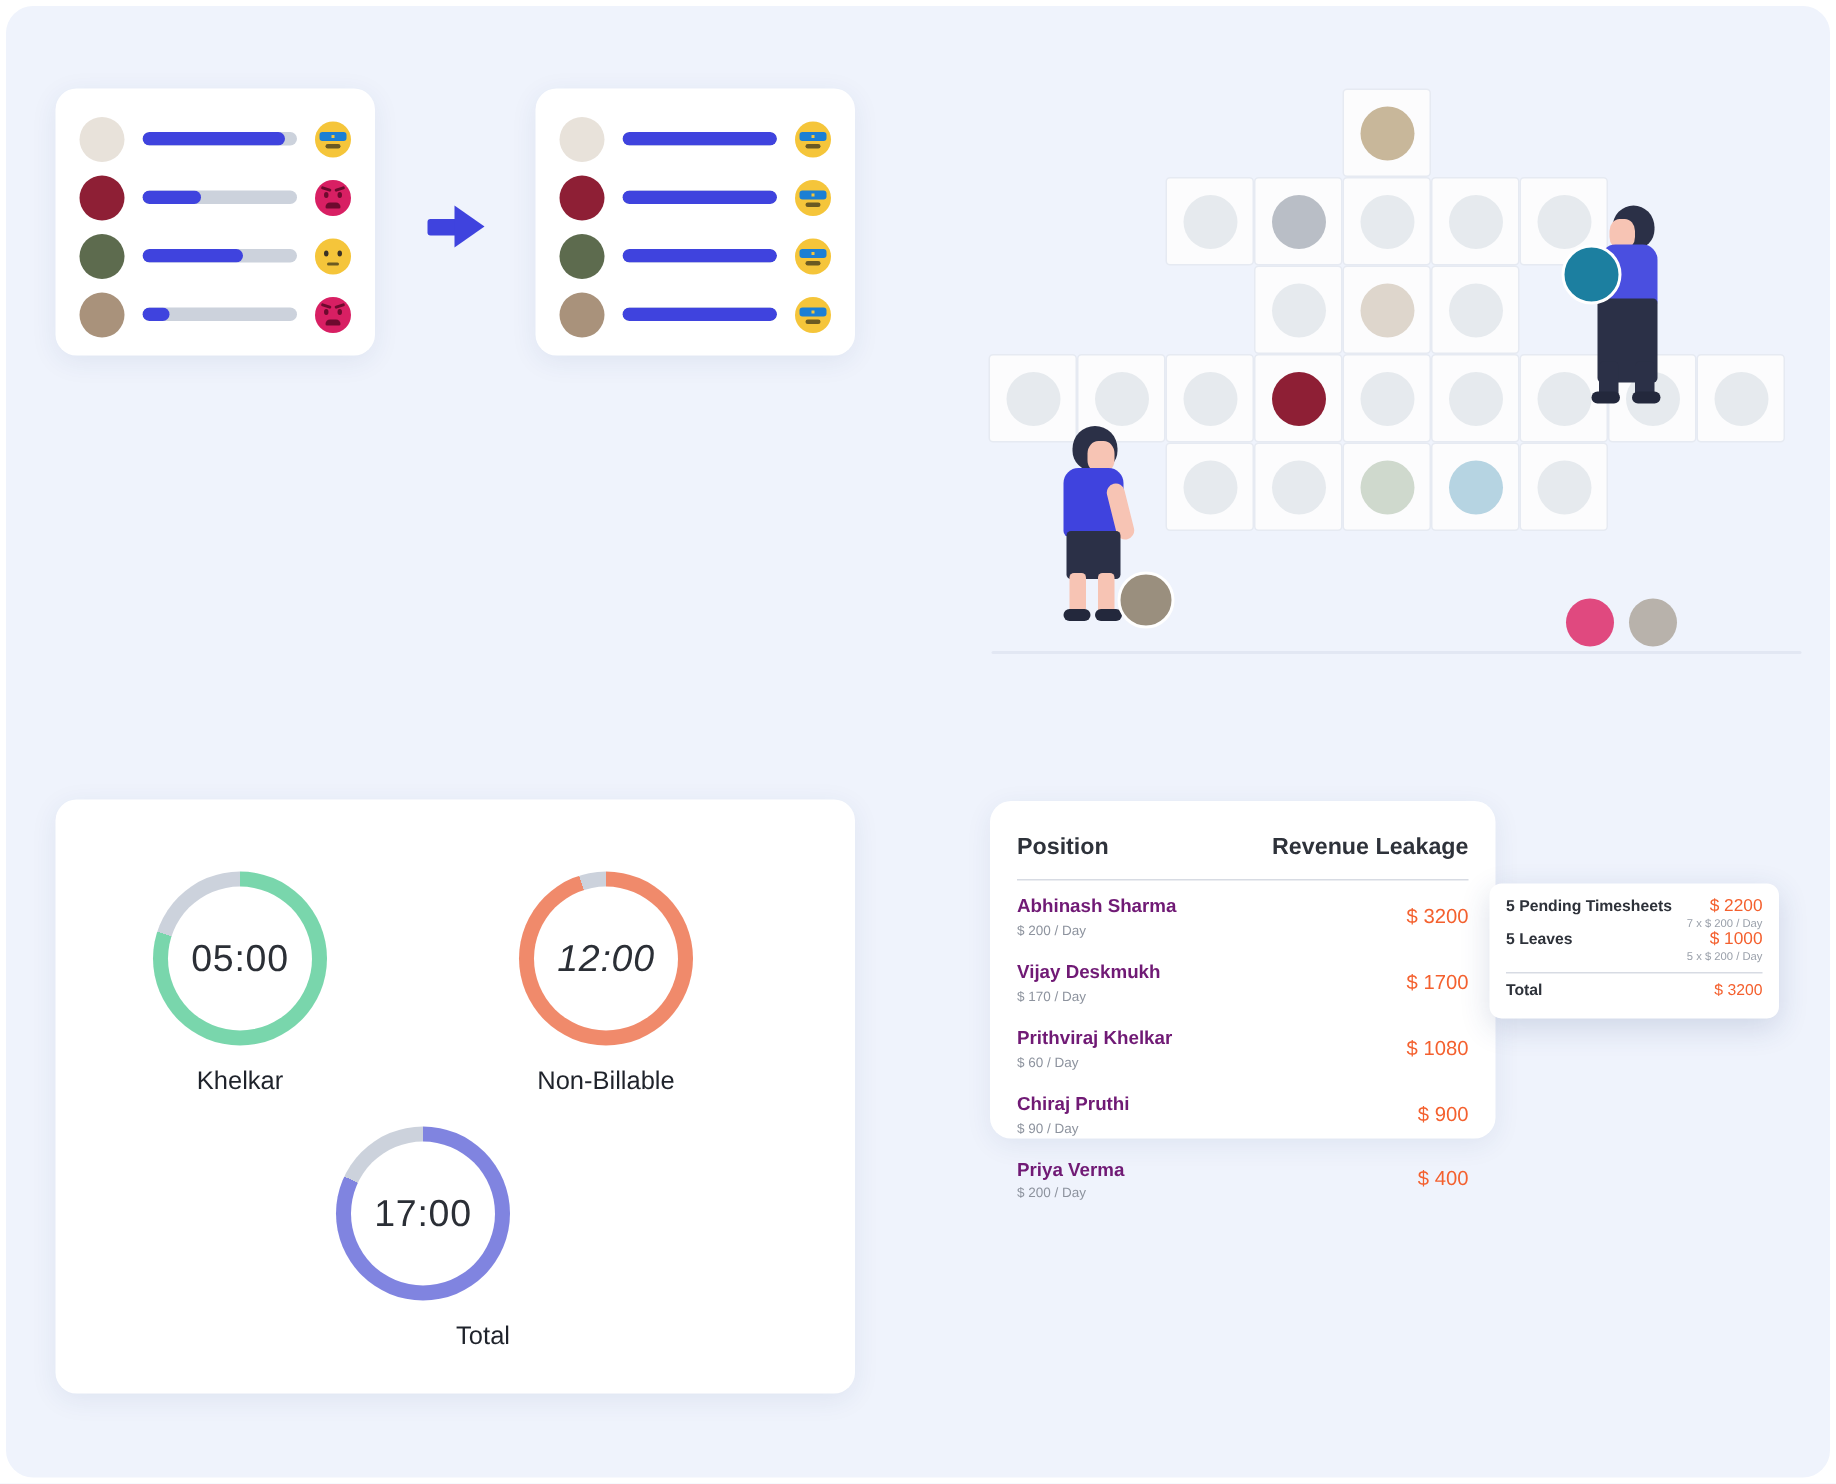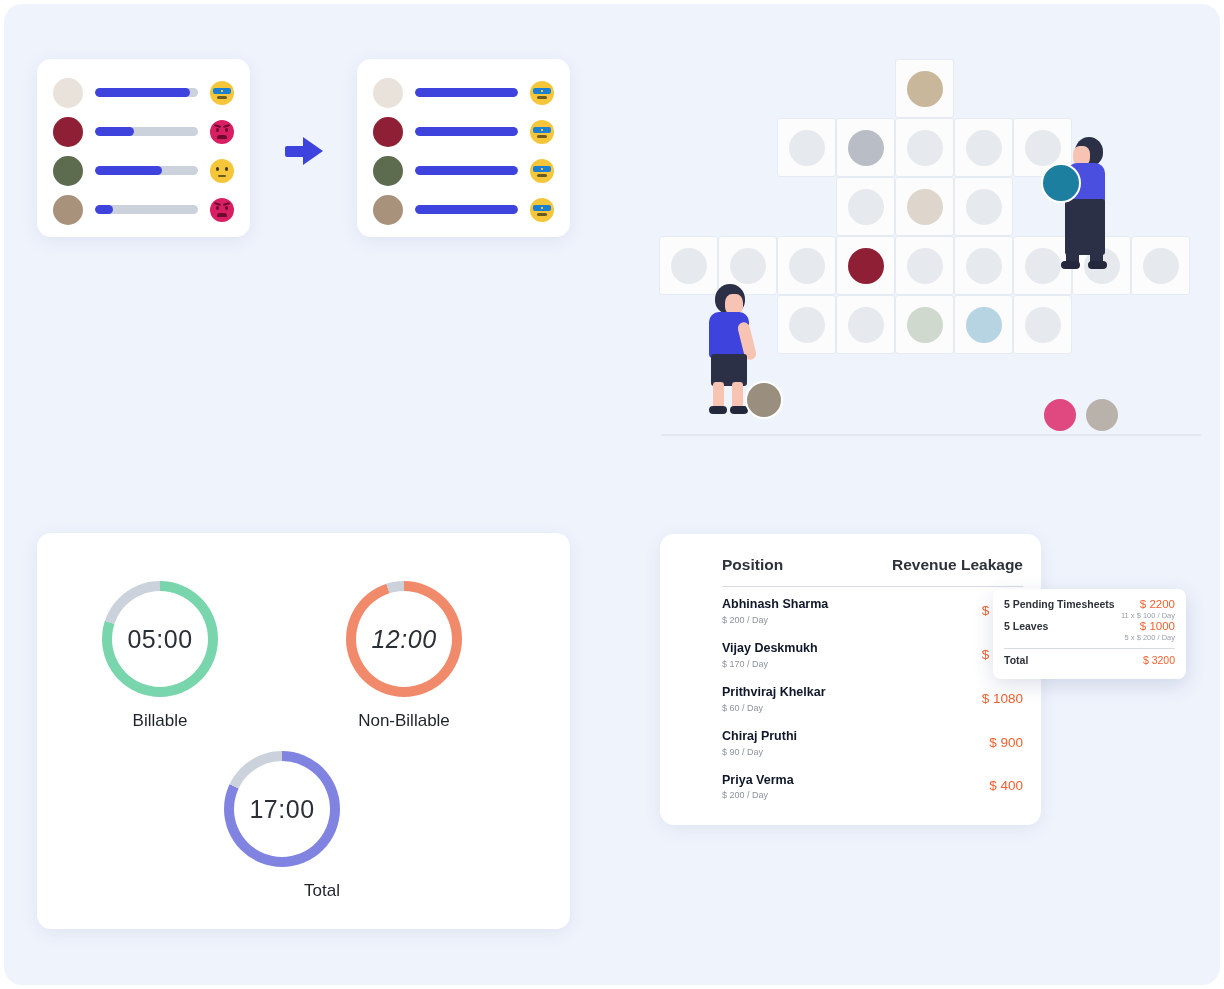--- a/index.html
+++ b/index.html
@@ -114,32 +114,32 @@
     display:flex;align-items:center;justify-content:center;
   }
   .donut .hole span{
     font-size:25px;color:#2b2f36;letter-spacing:.5px;
   }
   .donut-label{
     margin-top:14px;font-size:17px;color:#1f232b;
   }
 
   
-  .table-card{left:656px;top:530px;width:337px;height:291px;padding-left:44px;}
+  .table-card{left:656px;top:530px;width:337px;height:225px;}
   .tbl-head{
     display:flex;justify-content:space-between;align-items:baseline;
     padding:22px 18px 0 18px;
   }
   .tbl-head div{font-size:15.5px;font-weight:bold;color:#2e323a;}
   .tbl-sep{height:1px;background:#d7dbe3;margin:12px 18px 0 18px;}
   .tbl-row{
     display:flex;justify-content:space-between;align-items:center;
     padding:9px 18px 6px 18px;
   }
-  .tbl-row .nm{font-size:12.5px;font-weight:bold;color:#0f172a;line-height:1.35;}
+  .tbl-row .nm{font-size:12.5px;font-weight:bold;color:#701a75;line-height:1.35;}
   .tbl-row .rate{font-size:9px;color:#8d939e;margin-top:2px;}
   .tbl-row .amt{font-size:13.5px;color:#f4602e;white-space:nowrap;}
 
   
   .tip-card{
     left:989px;top:585px;width:193px;height:90px;
     border-radius:8px;
     box-shadow:0 6px 20px rgba(40,60,120,.16);
     padding:9px 11px 8px 11px;box-sizing:border-box;
   }
@@ -360,21 +360,21 @@
   </div>
 
   <div class="card donut-card">
     <div id="donuts">
         <div class="donut-wrap" style="left: 65px; top: 48px; width: 116px;">
           <div class="donut" style="width:116px;height:116px;background:conic-gradient(#79d6ac 0deg 288deg, #ccd2dc 288deg 360deg);">
             <div class="hole" style="left:10px;top:10px;width:96px;height:96px;">
               <span>05:00</span>
             </div>
           </div>
-          <div class="donut-label">Billable</div>
+          <div class="donut-label">Khelkar</div>
         </div>
         <div class="donut-wrap" style="left: 309px; top: 48px; width: 116px;">
           <div class="donut" style="width:116px;height:116px;background:conic-gradient(#f08a6b 0deg 342deg, #ccd2dc 342deg 360deg);font-style:italic;">
             <div class="hole" style="left:10px;top:10px;width:96px;height:96px;">
               <span>12:00</span>
             </div>
           </div>
           <div class="donut-label">Non-Billable</div>
         </div>
         <div class="donut-wrap" style="left: 187px; top: 218px; width: 116px; text-align: right;">
@@ -432,21 +432,21 @@
         </div>
       </div>
   </div>
 
   <div class="card tip-card">
     <div id="tip-lines">
         <div class="tip-row">
           <div class="lbl">5 Pending Timesheets</div>
           <div>
             <div class="val">$ 2200</div>
-            <div class="sub">11 x $ 100 / Day</div>
+            <div class="sub">7 x $ 200 / Day</div>
           </div>
         </div>
         <div class="tip-row">
           <div class="lbl">5 Leaves</div>
           <div>
             <div class="val">$ 1000</div>
             <div class="sub">5 x $ 200 / Day</div>
           </div>
         </div>
       </div>

